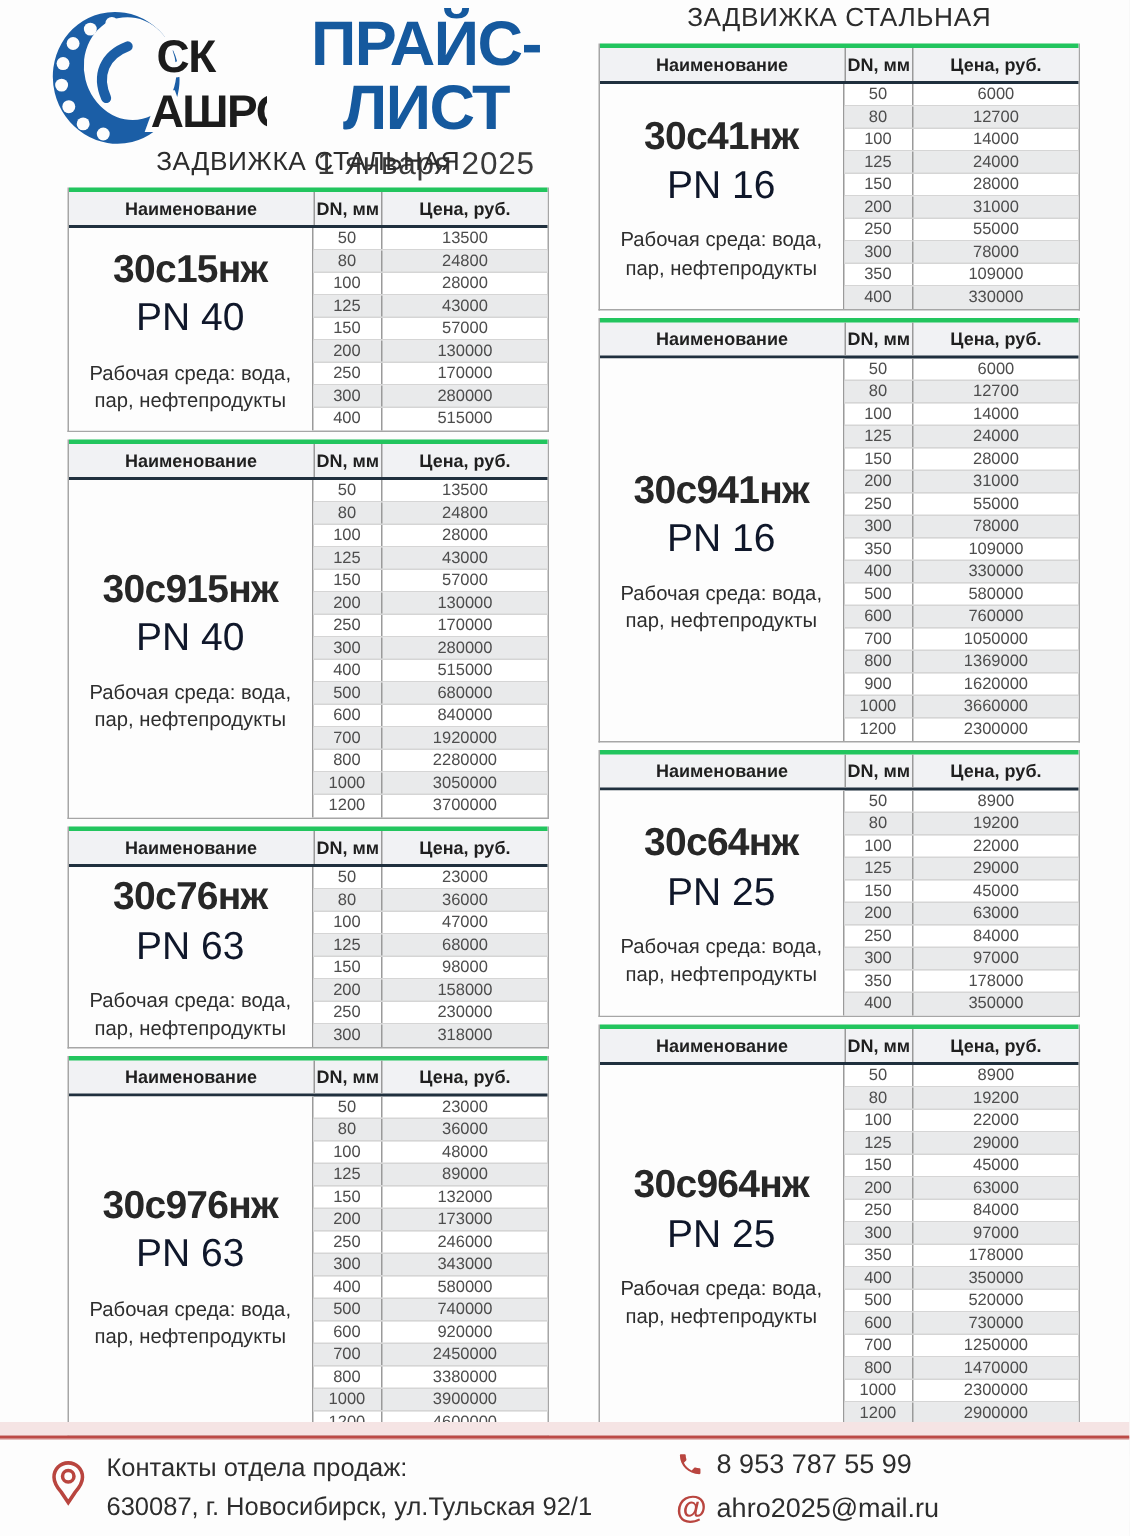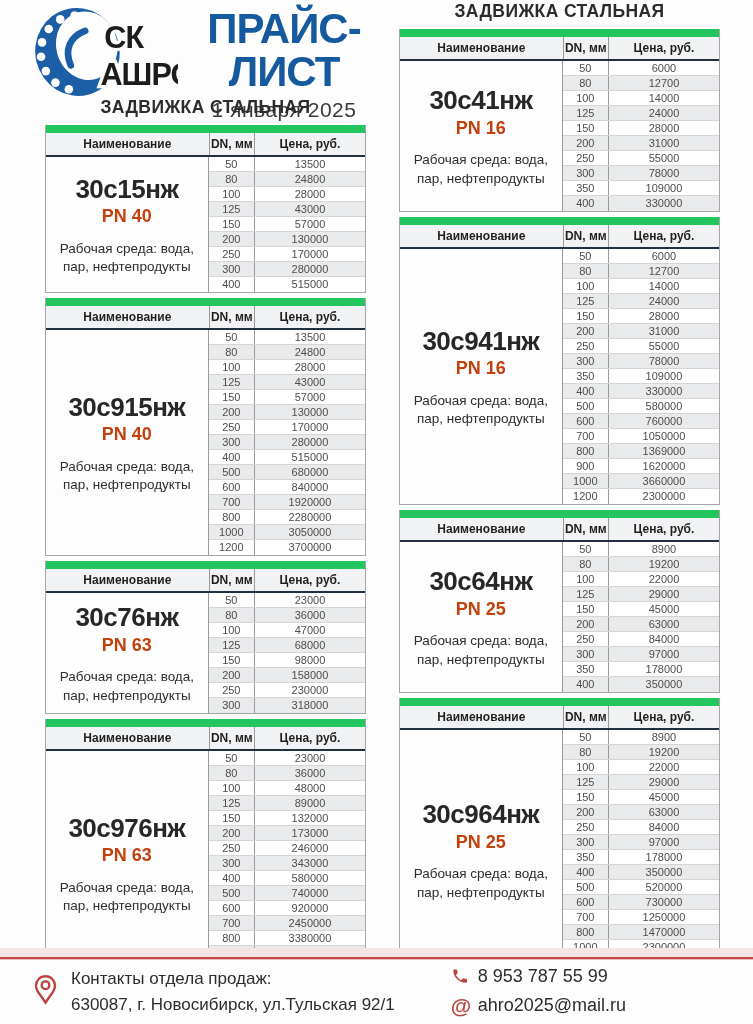--- a/index.html
+++ b/index.html
@@ -9,31 +9,31 @@
   
   .logo{position:absolute;left:20px;top:2px;width:158px;height:98px;}
   .title-block{position:absolute;left:168px;top:8px;width:232px;text-align:center;}
   .page-title{font-size:42px;font-weight:bold;color:#15599e;letter-spacing:-1px;line-height:1.02;}
   .page-date{font-size:21px;color:#3a3a3a;margin-top:4px;letter-spacing:0.5px;}
 
   
   .col{position:absolute;width:321px;}
   .col-left{left:45px;top:97px;}
   .col-right{left:399px;top:1px;}
-  .section-heading{font-size:17.5px;font-weight:bold;color:#2c2c2c;text-align:center;margin:0 0 7px 0;letter-spacing:0.4px;}
+  .section-heading{font-size:17.5px;font-weight:normal;color:#2c2c2c;text-align:center;margin:0 0 7px 0;letter-spacing:0.4px;}
 
   
   .ptable{border:1px solid #a6a6a6;border-top:none;margin-bottom:5px;background:#fff;box-sizing:border-box;}
-  .thead{display:grid;grid-template-columns:51% 14.5% 34.5%;background:#f1f2f4;border-top:8px solid #22c55e;border-bottom:2px solid #20303e;font-weight:bold;font-size:12px;color:#1f1f1f;text-align:center;}
+  .thead{display:grid;grid-template-columns:51% 14.5% 34.5%;background:#f1f2f4;border-top:3px solid #22c55e;border-bottom:2px solid #20303e;font-weight:bold;font-size:12px;color:#1f1f1f;text-align:center;}
   .th{padding:4px 0;line-height:14px;}
   .th-dn{border-left:1px solid #9a9a9a;border-right:1px solid #9a9a9a;}
   .tbody{display:grid;grid-template-columns:51% 49%;}
   .name-cell{border-right:1px solid #9a9a9a;display:flex;flex-direction:column;justify-content:center;align-items:center;text-align:center;padding:0 10px;box-sizing:border-box;background:#fdfdfd;}
   .model{font-size:26px;font-weight:bold;color:#272727;line-height:1.25;letter-spacing:-0.5px;}
-  .pn{font-size:18px;font-weight:bold;color:#c2410c;line-height:1.25;}
+  .pn{font-size:26px;font-weight:normal;color:#0f172a;line-height:1.25;}
   .medium{font-size:13.5px;color:#2e2e2e;margin-top:12px;line-height:1.35;}
   .rows{display:flex;flex-direction:column;}
   .prow{display:grid;grid-template-columns:29.6% 70.4%;height:15px;box-sizing:border-box;border-bottom:1px solid #d5d5d5;font-size:11px;color:#4d4d4d;text-align:center;}
   .prow:last-child{border-bottom:none;}
   .prow:nth-child(even){background:#e9eaeb;}
   .prow .dn{border-right:1px solid #9a9a9a;line-height:14px;}
   .prow .price{line-height:14px;}
 
   
   .pink-band{position:absolute;left:0;top:948px;width:100%;height:9px;background:#f5e4e4;}

